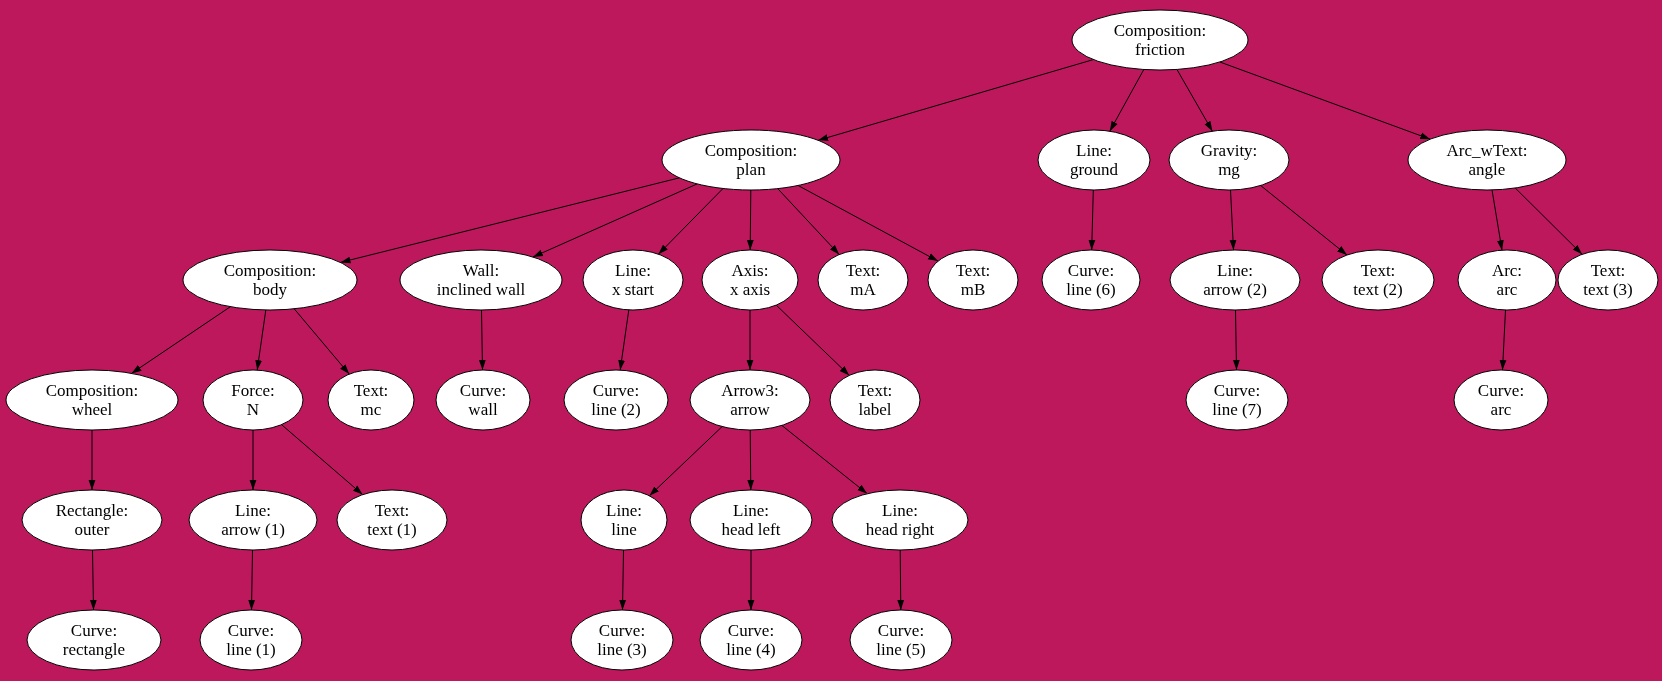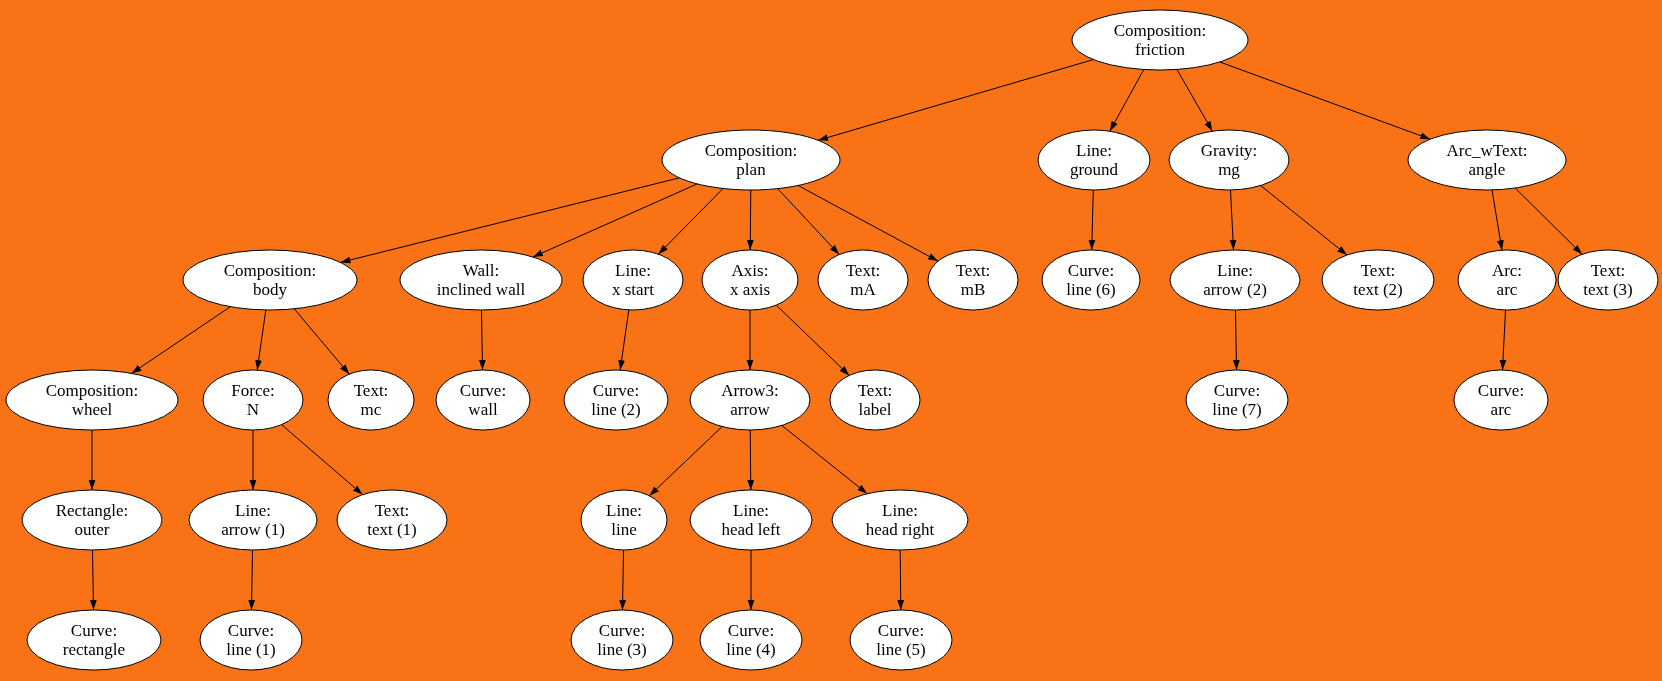--- a/index.html
+++ b/index.html
@@ -4,21 +4,21 @@
 <style>
   html, body {
     margin: 0;
     padding: 0;
     background: #ffffff;
   }
   .canvas-wrap {
     position: relative;
     width: 1662px;
     height: 681px;
-    background: #f97316;
+    background: #be185d;
     overflow: hidden;
   }
   svg#graph {
     display: block;
     width: 1662px;
     height: 681px;
   }
   .node-ellipse {
     fill: #ffffff;
     stroke: #000000;

